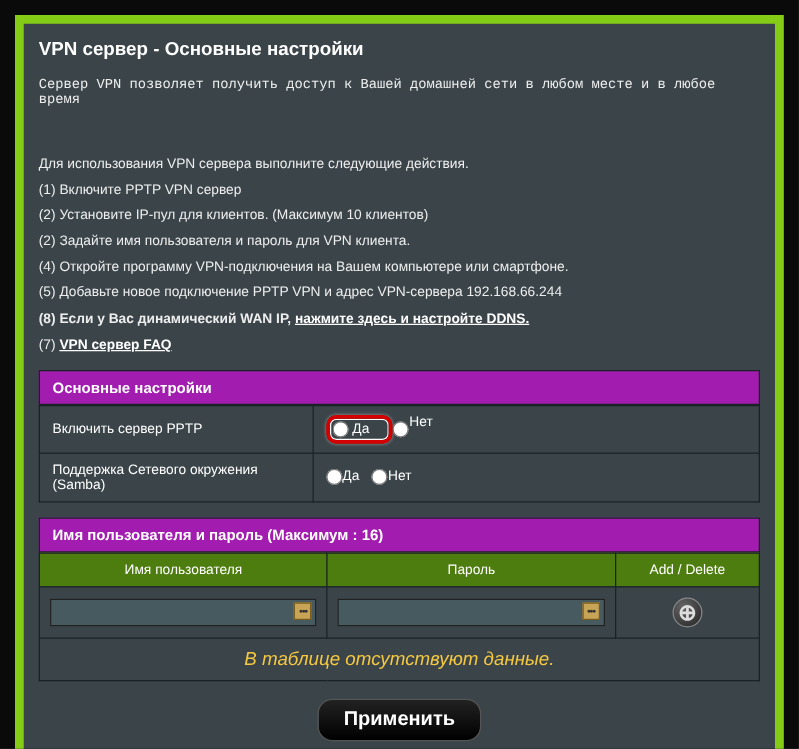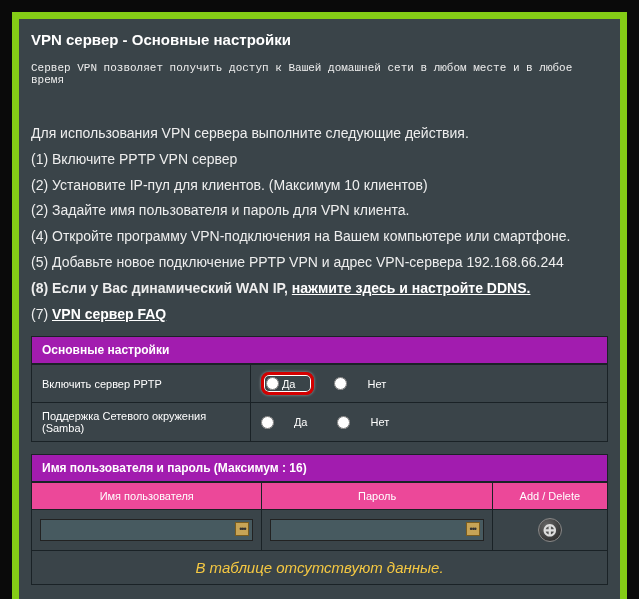--- a/index.html
+++ b/index.html
@@ -23,21 +23,21 @@
   color: #fff;
   margin-bottom: 14px;
 }
 .intro {
   font-size: 11px;
   margin-bottom: 14px;
   color: #eee;
   font-family: Liberation Mono, monospace;
 }
 .steps {
-  font-size: 14px;
+  font-size: 11px;
   line-height: 1.7;
   margin-bottom: 10px;
   color: #eee;
   margin-top: 36px;
 }
 .steps p { margin: 2px 0; }
 .steps a, .steps .u { color: #fff; text-decoration: underline; font-weight: bold; }
 .steps .bold { font-weight: bold; }
 
 .section-header {
@@ -52,40 +52,40 @@
   border-collapse: collapse;
   margin-bottom: 12px;
 }
 .settings-table td {
   border: 1px solid #1a2226;
   padding: 7px 10px;
   font-size: 11px;
   vertical-align: middle;
 }
 .settings-table td.label-cell { width: 38%; }
-.radio-group { display: flex; align-items: center; gap: 20px; }
+.radio-group { display: flex; gap: 0; }
 .radio-group input[type="radio"] { margin: 0; }
 .radio-group label { margin-right: 10px; }
 
 .highlight-ring {
   display: inline-flex;
   align-items: center;
   border: 3px solid #d40000;
   border-radius: 8px;
   box-shadow: 0 0 0 1px #fff inset, 0 0 3px rgba(255,255,255,0.5);
   padding: 2px 6px 2px 2px;
   gap: 3px;
 }
 
 .user-table {
   width: 100%;
   border-collapse: collapse;
 }
 .user-table th {
-  background: #ec4899;
+  background: #4d7c0f;
   border: 1px solid #1a2226;
   padding: 7px;
   font-size: 11px;
   font-weight: normal;
   margin-left: 20px;
 }
 .user-table td {
   border: 1px solid #1a2226;
   padding: 8px;
   text-align: center;

